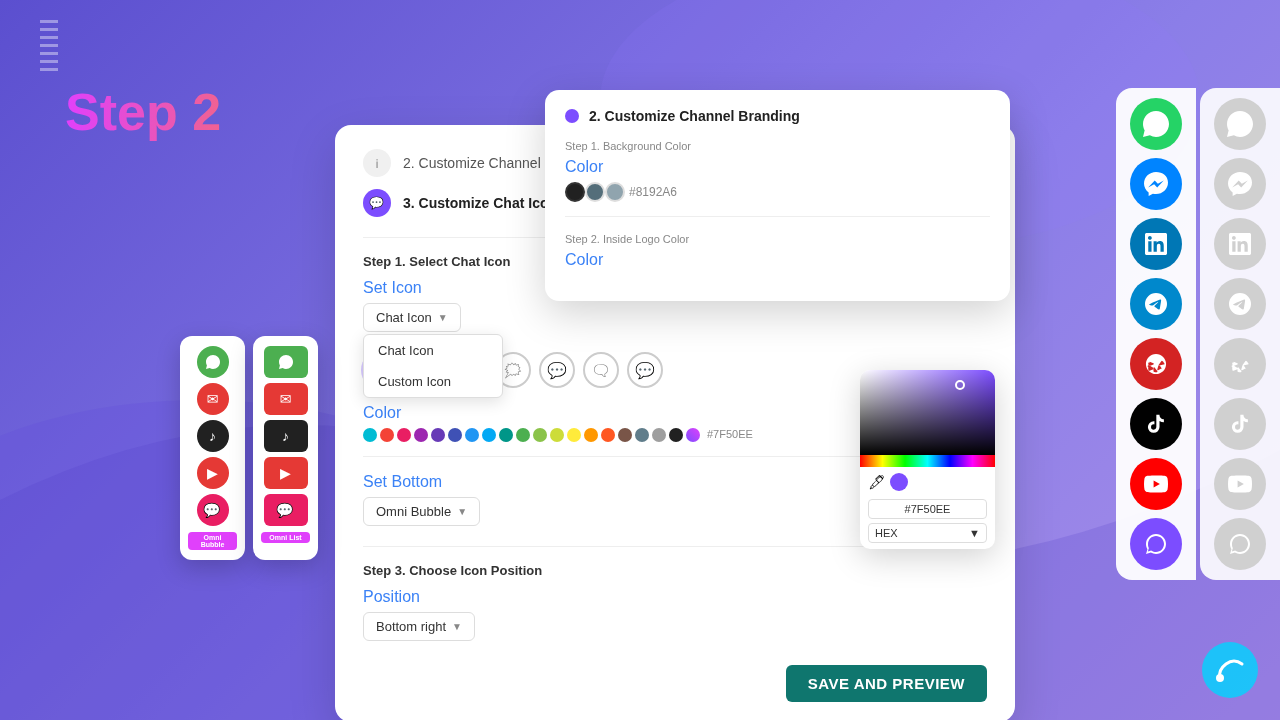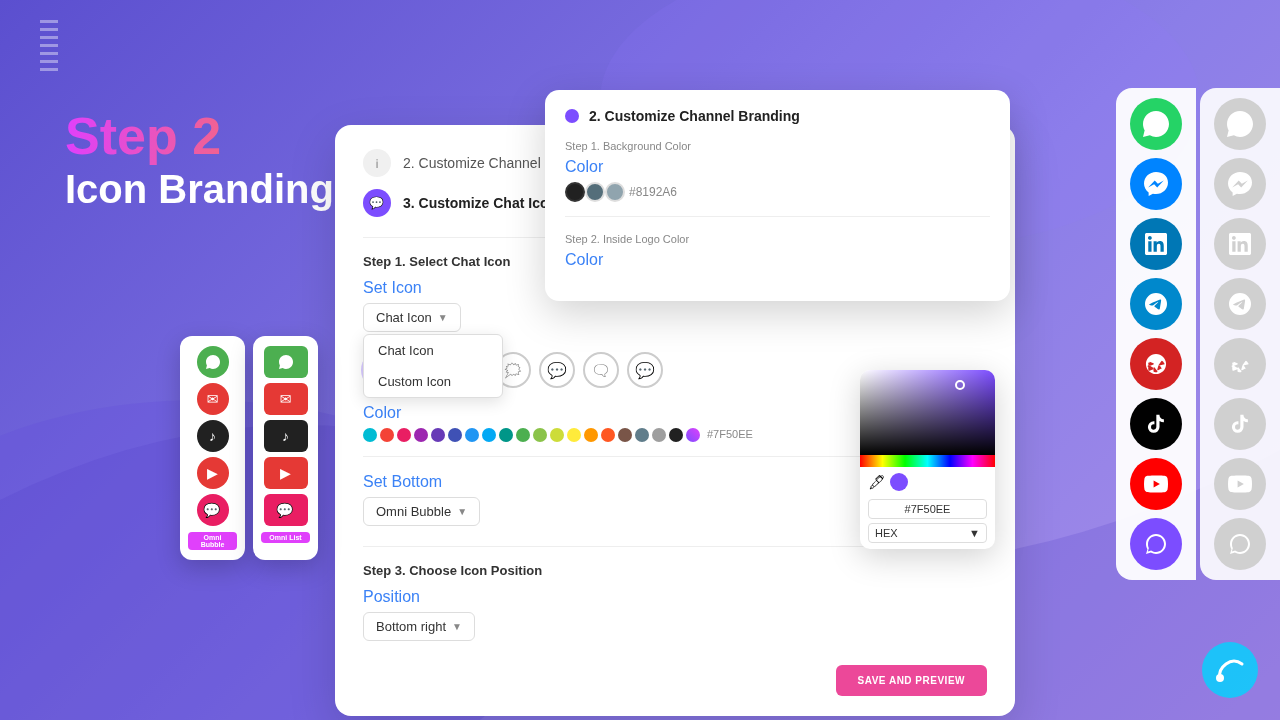--- a/index.html
+++ b/index.html
@@ -17,21 +17,21 @@
       position: absolute;
       top: 0; left: 0;
       width: 100%; height: 100%;
       pointer-events: none;
       z-index: 0;
     }
 
     
     .left-title {
       position: absolute;
-      top: 108px;
+      top: 84px;
       left: 65px;
       z-index: 2;
       color: white;
     }
     .left-title h1 {
       font-size: 52px;
       font-weight: 900;
       line-height: 1.1;
     }
     .left-title h1 span.highlight {
@@ -260,26 +260,26 @@
       width: 20px;
       height: 20px;
       border-radius: 50%;
       border: 2px solid #ddd;
       cursor: pointer;
     }
     .color-swatch.selected { border-color: #333; }
 
     .save-btn {
       float: right;
-      background: #ec4899;
+      background: #0f766e;
       color: white;
       border: none;
       border-radius: 6px;
       padding: 10px 22px;
-      font-size: 10px;
+      font-size: 15px;
       font-weight: 700;
       cursor: pointer;
       letter-spacing: 0.5px;
       margin-top: 8px;
     }
 
     
     .branding-panel {
       position: absolute;
       top: 90px;
@@ -482,21 +482,20 @@
     <span></span>
     <span></span>
     <span></span>
     <span></span>
   <span></span>
     <span></span>
 </div>
 
 <div class="left-title">
   <h1><span class="highlight">Step 2</span></h1>
-  <h2>Icon Branding</h2>
 </div>
 
 <div class="preview-cards">
 
   <div class="preview-card">
     <div class="icon-row">
       <div class="icon-item icon-green">
         <svg width="14" height="14" viewBox="0 0 24 24" fill="white">
             <path d="M17.472 14.382c-.297-.149-1.758-.867-2.03-.967-.273-.099-.471-.148-.67.15-.197.297-.767.966-.94 1.164-.173.199-.347.223-.644.075-.297-.15-1.255-.463-2.39-1.475-.883-.788-1.48-1.761-1.653-2.059-.173-.297-.018-.458.13-.606.134-.133.298-.347.446-.52.149-.174.198-.298.298-.497.099-.198.05-.371-.025-.52-.075-.149-.669-1.612-.916-2.207-.242-.579-.487-.5-.669-.51-.173-.008-.371-.01-.57-.01-.198 0-.52.074-.792.372-.272.297-1.04 1.016-1.04 2.479 0 1.462 1.065 2.875 1.213 3.074.149.198 2.096 3.2 5.077 4.487.709.306 1.262.489 1.694.625.712.227 1.36.195 1.871.118.571-.085 1.758-.719 2.006-1.413.248-.694.248-1.289.173-1.413-.074-.124-.272-.198-.57-.347z"></path>
             <path d="M12 0C5.373 0 0 5.373 0 12c0 2.123.554 4.118 1.528 5.847L0 24l6.335-1.652A11.954 11.954 0 0012 24c6.627 0 12-5.373 12-12S18.627 0 12 0z"></path>

